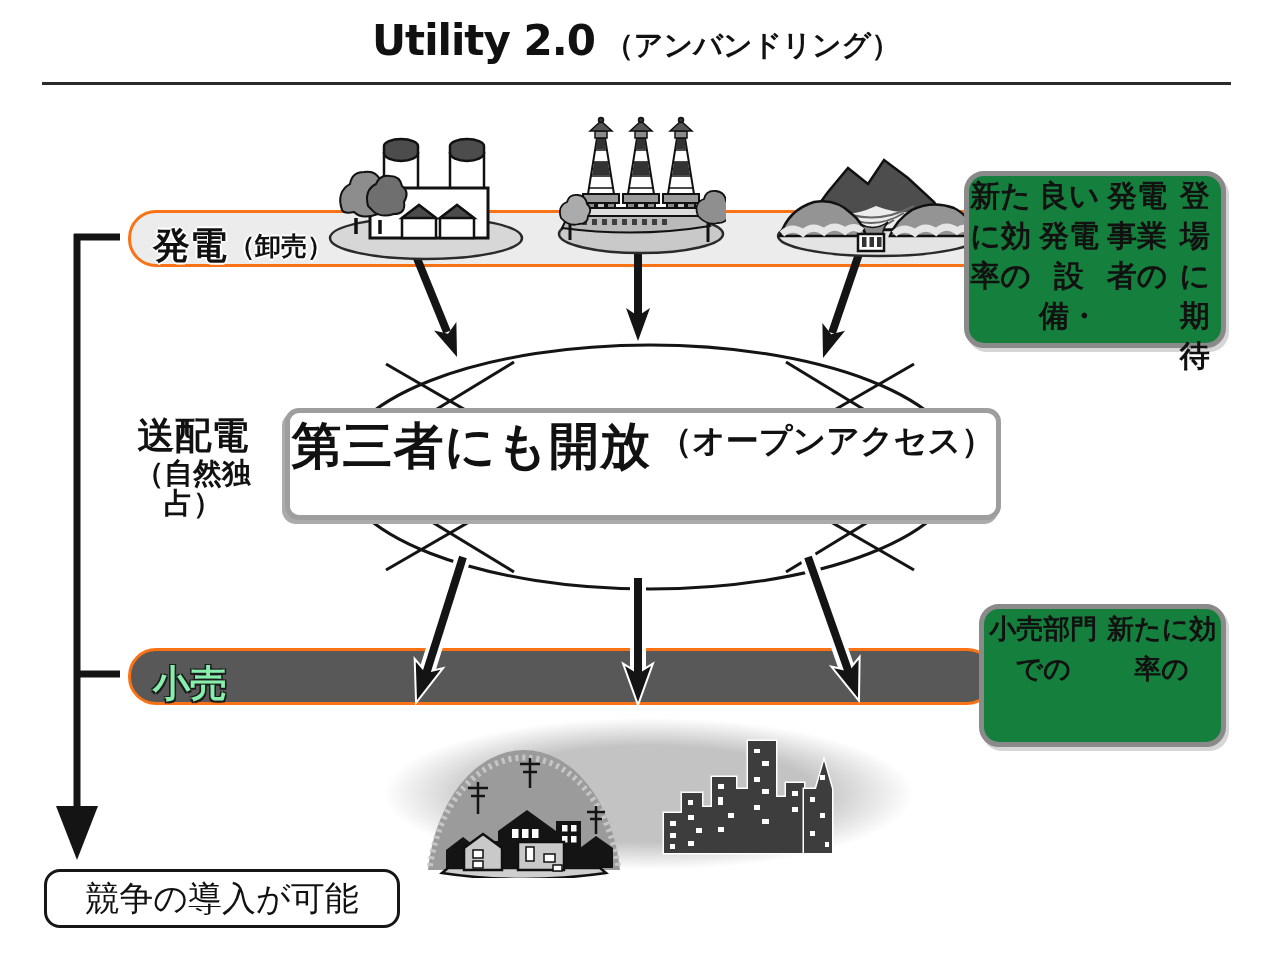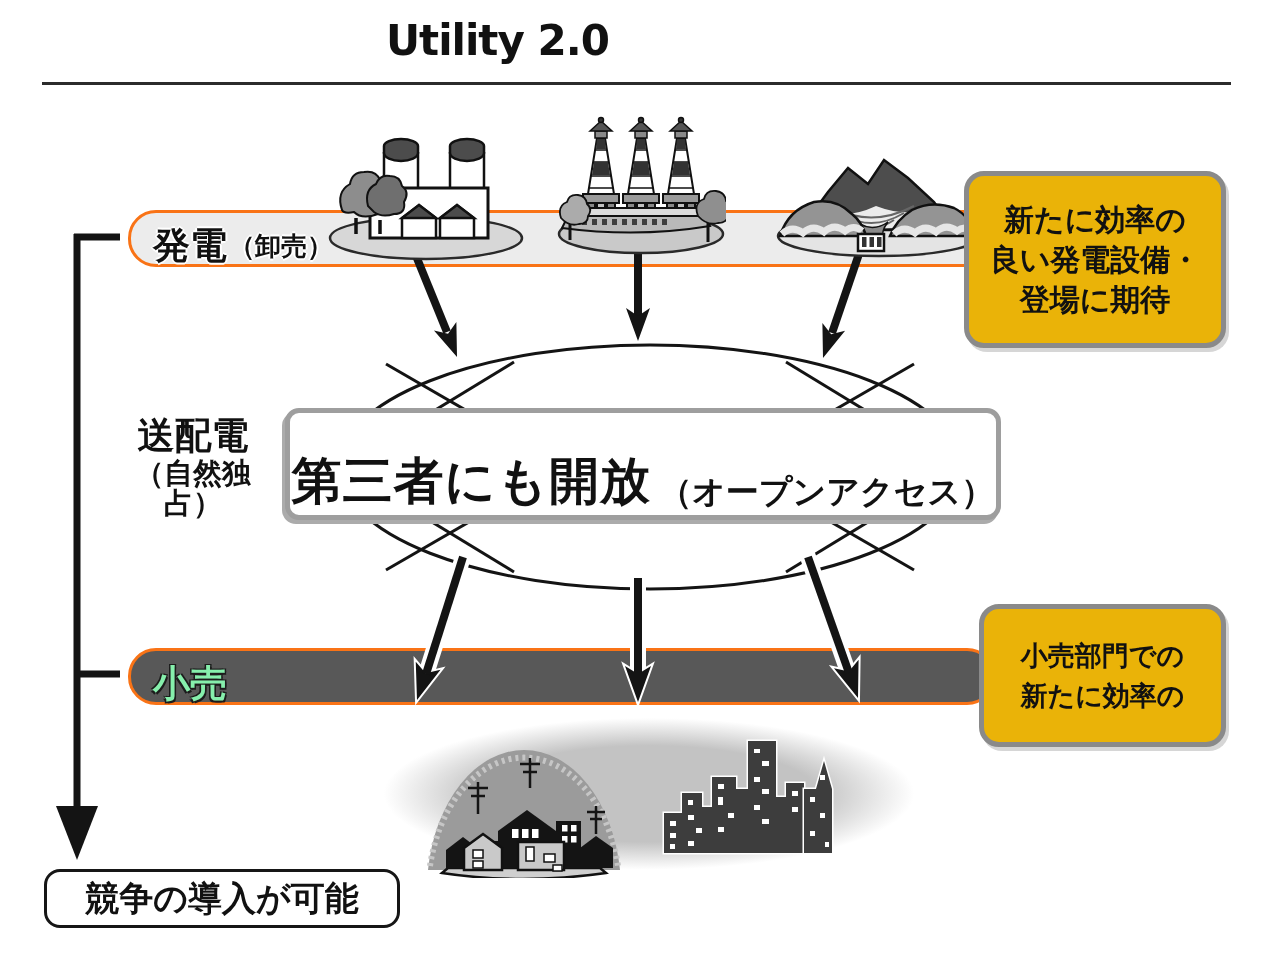--- a/index.html
+++ b/index.html
@@ -1,21 +1,21 @@
 <!DOCTYPE html>
 <html><head>
 <meta charset="utf-8">
 <style>
   html,body{margin:0;padding:0;background:#fff;}
   #canvas{position:relative;width:1273px;height:974px;background:#fff;overflow:hidden;
           font-family:"DejaVu Sans","Liberation Sans",sans-serif;color:#111;}
   .abs{position:absolute;}
 
   
-  #title-row{left:386px;top:16px;display:flex;align-items:baseline;gap:10px;white-space:nowrap;}
+  #title-row{left:372px;top:16px;display:flex;align-items:baseline;gap:10px;white-space:nowrap;}
   #title-main{font-size:42px;font-weight:900;letter-spacing:-1px;}
   #title-sub{font-size:29px;font-weight:600;}
   #title-rule{left:42px;top:82px;width:1189px;height:3px;background:#2b2b2b;}
 
   
   .band{left:128px;width:867px;height:57px;border:3px solid #f97316;border-radius:28px;
         box-sizing:border-box;display:flex;align-items:flex-end;padding-left:22px;}
   #band-generation{top:210px;background:#ececec;}
   #band-retail{top:648px;background:#585858;}
   .band-label{font-size:37px;font-weight:900;line-height:1;
@@ -26,36 +26,36 @@
                 1.5px -1.5px 0 #1c1c1c,-1.5px -1.5px 0 #1c1c1c;}
 
   
   #transmission-label{left:112px;top:414px;width:162px;text-align:center;}
   #transmission-main{font-size:37px;font-weight:900;line-height:44px;}
   #transmission-note{font-size:29px;font-weight:600;line-height:30px;}
 
   
   #open-access-box{left:285px;top:408px;width:716px;height:112px;background:#fff;
        border:5px solid #9e9e9e;border-radius:14px;box-sizing:border-box;
-       box-shadow:-3px 4px 0 #ababab;display:flex;align-items:flex-end;justify-content:center;
+       box-shadow:-3px 4px 0 #ababab;display:flex;align-items:flex-start;justify-content:center;
        gap:8px;white-space:nowrap;}
   #open-access-main{font-size:50px;font-weight:900;letter-spacing:1px;}
   #open-access-note{font-size:33px;font-weight:700;margin-top:6px;}
 
   
-  .callout{background:#eab308;border:5px solid #8a8a8a;border-radius:20px;box-sizing:border-box;
-           display:flex;flex-direction:column;justify-content:center;text-align:center;
+  .callout{background:#15803d;border:5px solid #8a8a8a;border-radius:20px;box-sizing:border-box;
+           display:flex;flex-direction:row;justify-content:center;text-align:center;
            font-weight:800;box-shadow:3px 4px 0 rgba(0,0,0,0.16);}
   #callout-generation{left:964px;top:171px;width:262px;height:177px;font-size:30px;line-height:40px;}
   #callout-retail{left:979px;top:604px;width:247px;height:143px;font-size:27px;line-height:40px;}
 
   
   #conclusion-box{left:44px;top:869px;width:356px;height:59px;background:#fff;
        border:3px solid #161616;border-radius:16px;box-sizing:border-box;
-       display:flex;align-items:center;justify-content:center;font-size:34px;font-weight:700;}
+       display:flex;align-items:center;justify-content:center;font-size:34px;font-weight:400;}
 
   
   #gradient-band{left:338px;top:705px;width:622px;height:185px;
        background:radial-gradient(ellipse 52% 50% at 50% 48%,#c3c3c3 0%,#c3c3c3 52%,rgba(195,195,195,0) 82%);}
 
   svg{display:block;}
   #overlay{left:0;top:0;pointer-events:none;}
 </style>
 </head>
 <body>
@@ -311,36 +311,38 @@
           <rect x="162" y="86" width="5" height="5"></rect>
         <rect x="152" y="104" width="5" height="5"></rect>
           <rect x="167" y="115" width="4" height="5"></rect>
           <rect x="30" y="114" width="6" height="5"></rect>
       </g>
     </svg>
   </div>
 
   <div class="abs" id="title-row">
     <span id="title-main">Utility 2.0</span>
+    <span id="title-sub">（アンバンドリング）</span>
   </div>
   <div class="abs" id="title-rule"></div>
 
   <div class="abs" id="transmission-label">
     <div id="transmission-main">送配電</div>
     <div id="transmission-note">（自然独占）</div>
   </div>
 
   <div class="abs" id="open-access-box">
     <span id="open-access-main">第三者にも開放</span>
     <span id="open-access-note">（オープンアクセス）</span>
   </div>
 
   <div class="abs callout" id="callout-generation">
     <div>新たに効率の</div>
     <div>良い発電設備・</div>
+    <div>発電事業者の</div>
     <div>登場に期待</div>
   </div>
   <div class="abs callout" id="callout-retail">
     <div>小売部門での</div>
     <div>新たに効率の</div>
   </div>
 
   <div class="abs" id="conclusion-box">
     <span>競争の導入が可能</span>
   </div>

